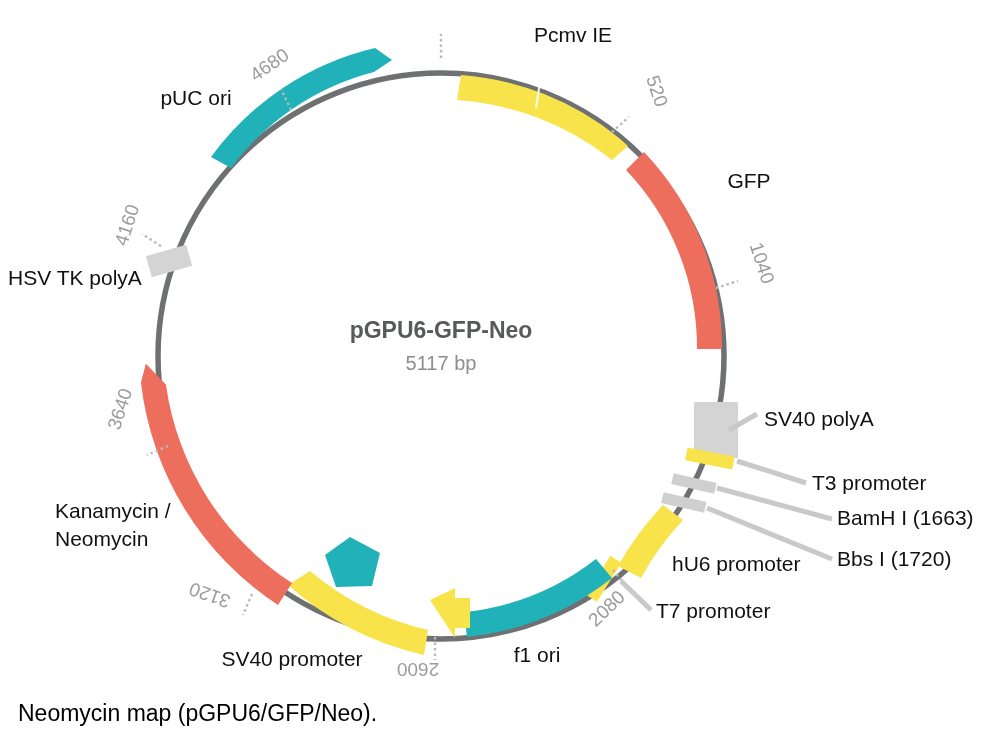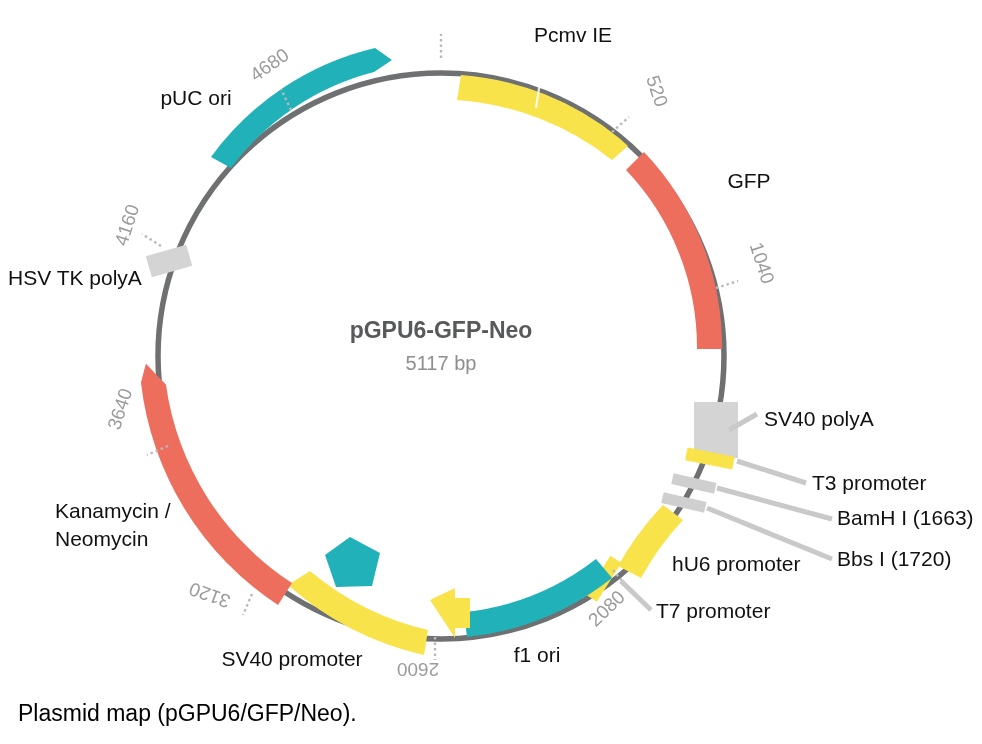--- a/index.html
+++ b/index.html
@@ -231,15 +231,15 @@
       <text class="feat-label" x="196" y="105" text-anchor="middle">pUC ori</text>
     </g>
 
     <g>
       <text class="center-title" x="441" y="338" text-anchor="middle">pGPU6-GFP-Neo</text>
       <text class="center-sub" x="441" y="370" text-anchor="middle">5117 bp</text>
     </g>
 
   </svg>
 
-  <div class="caption">Plasmid map (pGPU6/GFP/Neo).</div>
+  <div class="caption">Neomycin map (pGPU6/GFP/Neo).</div>
 
 </div>
 
 </body></html>

